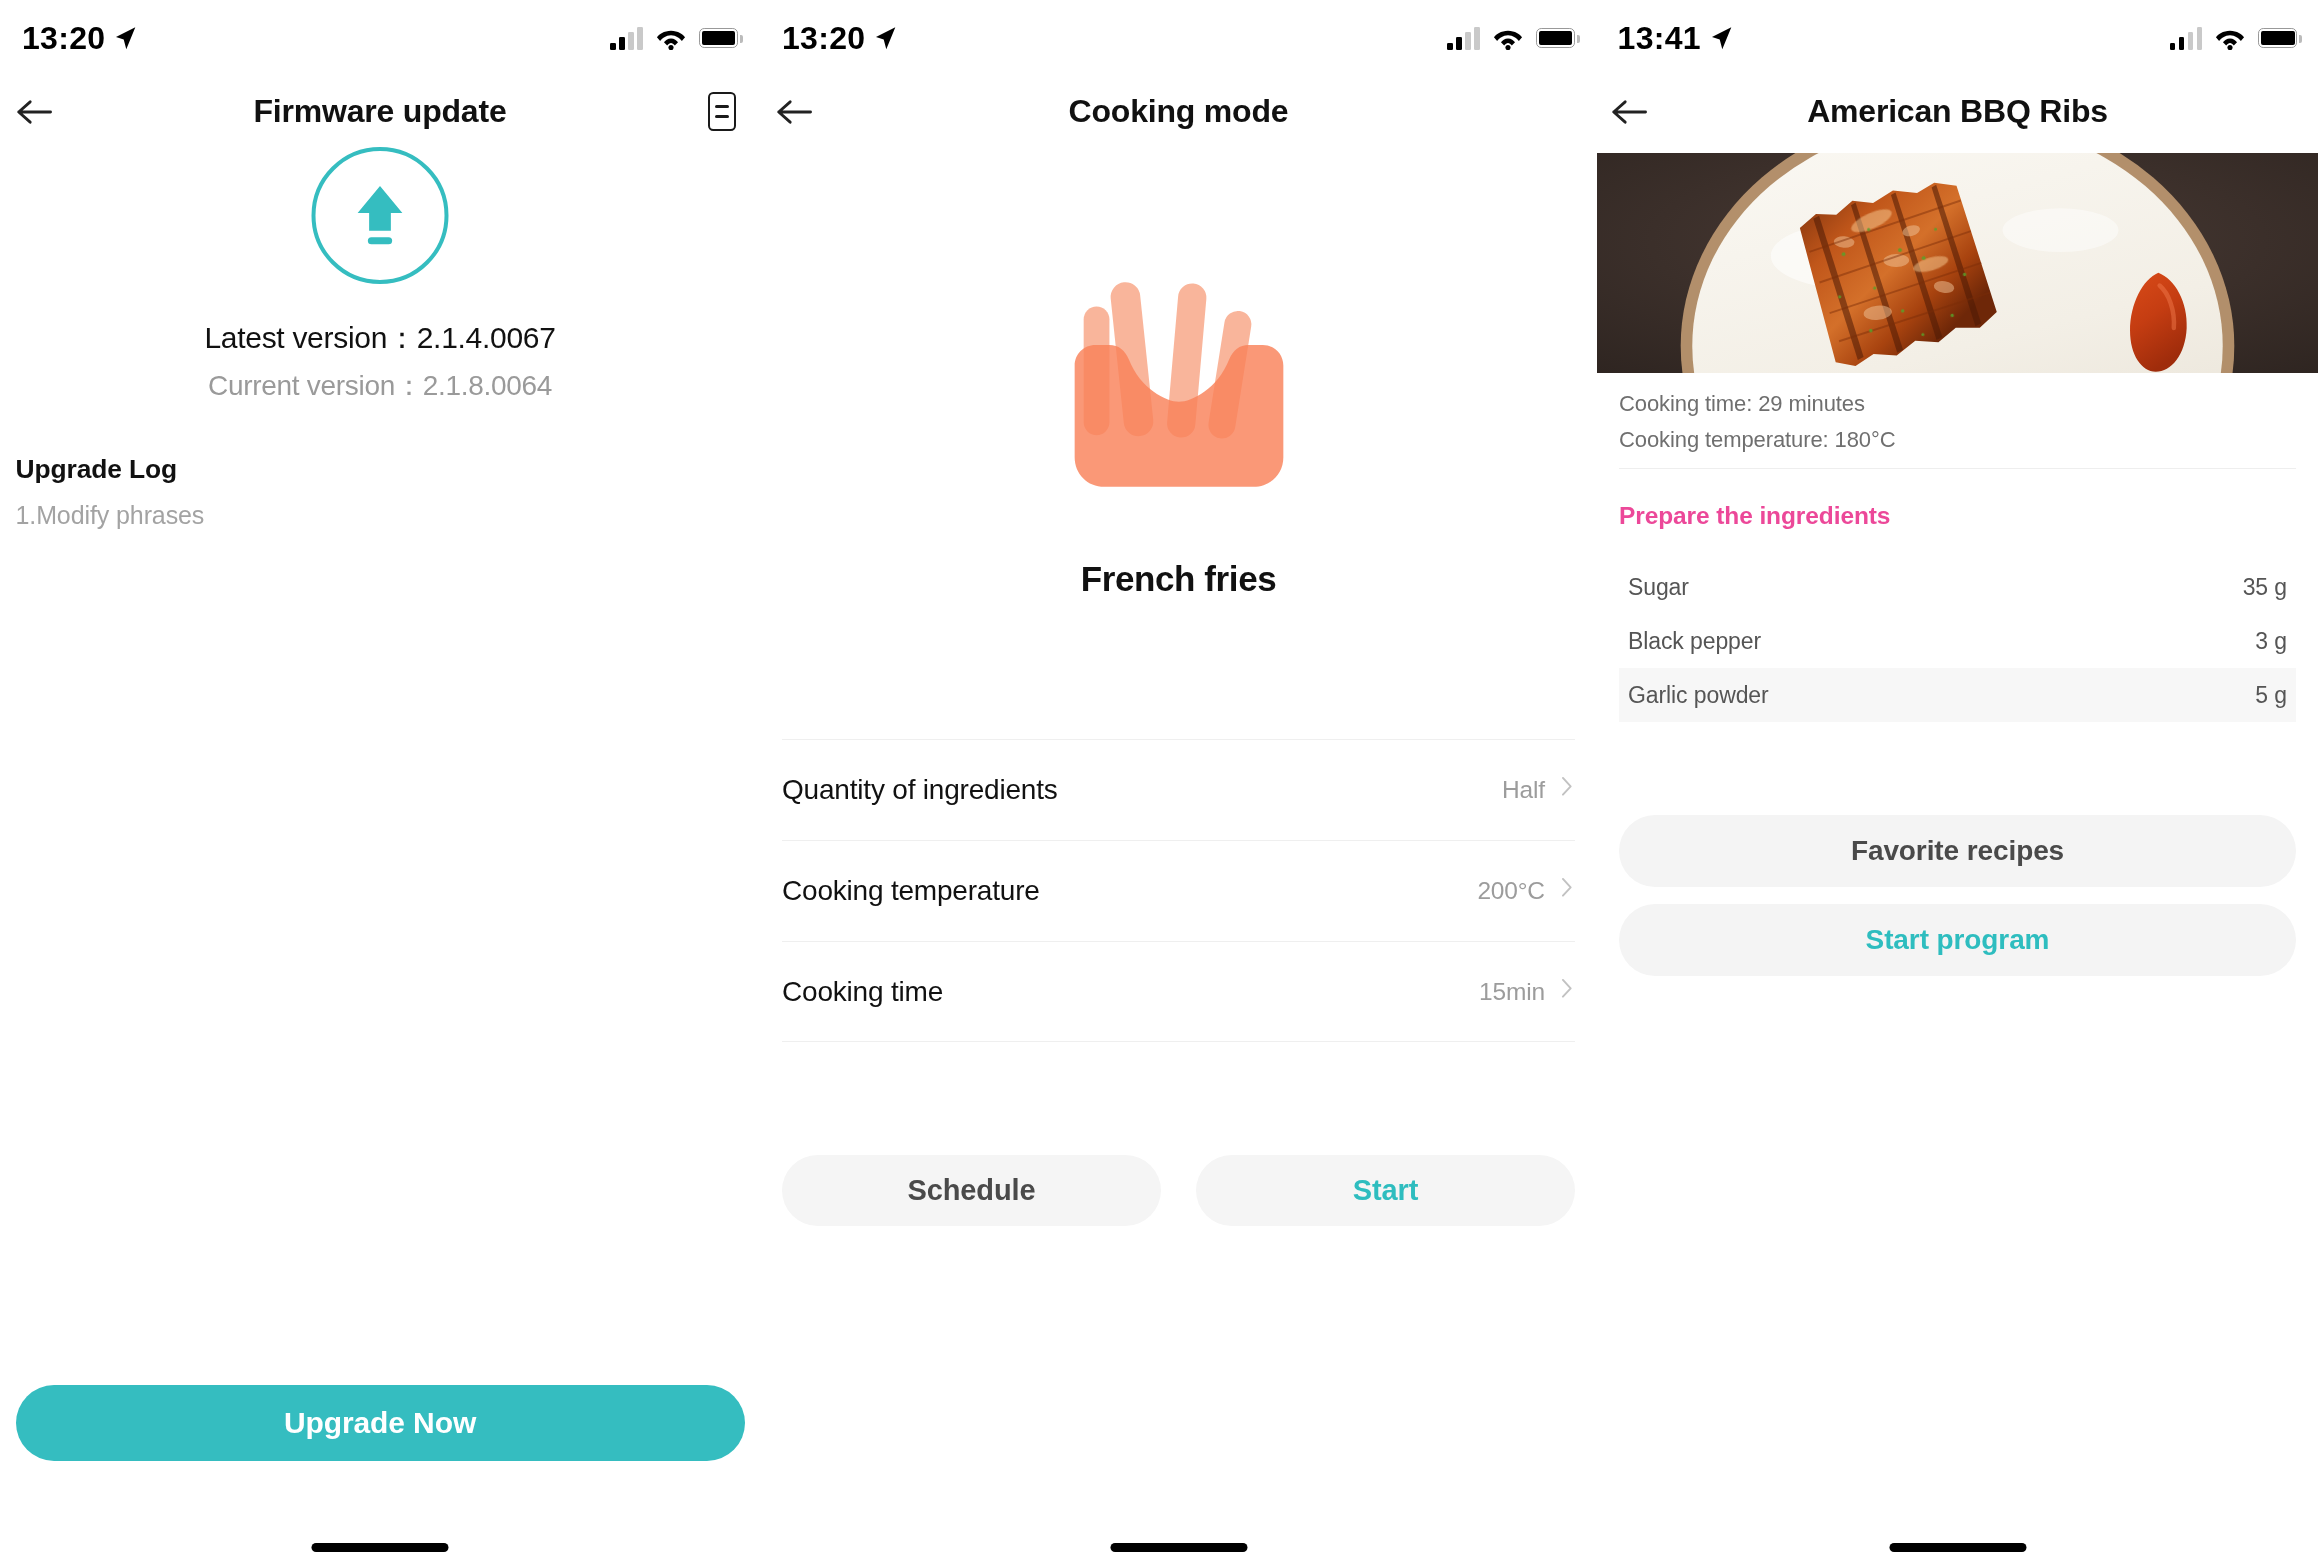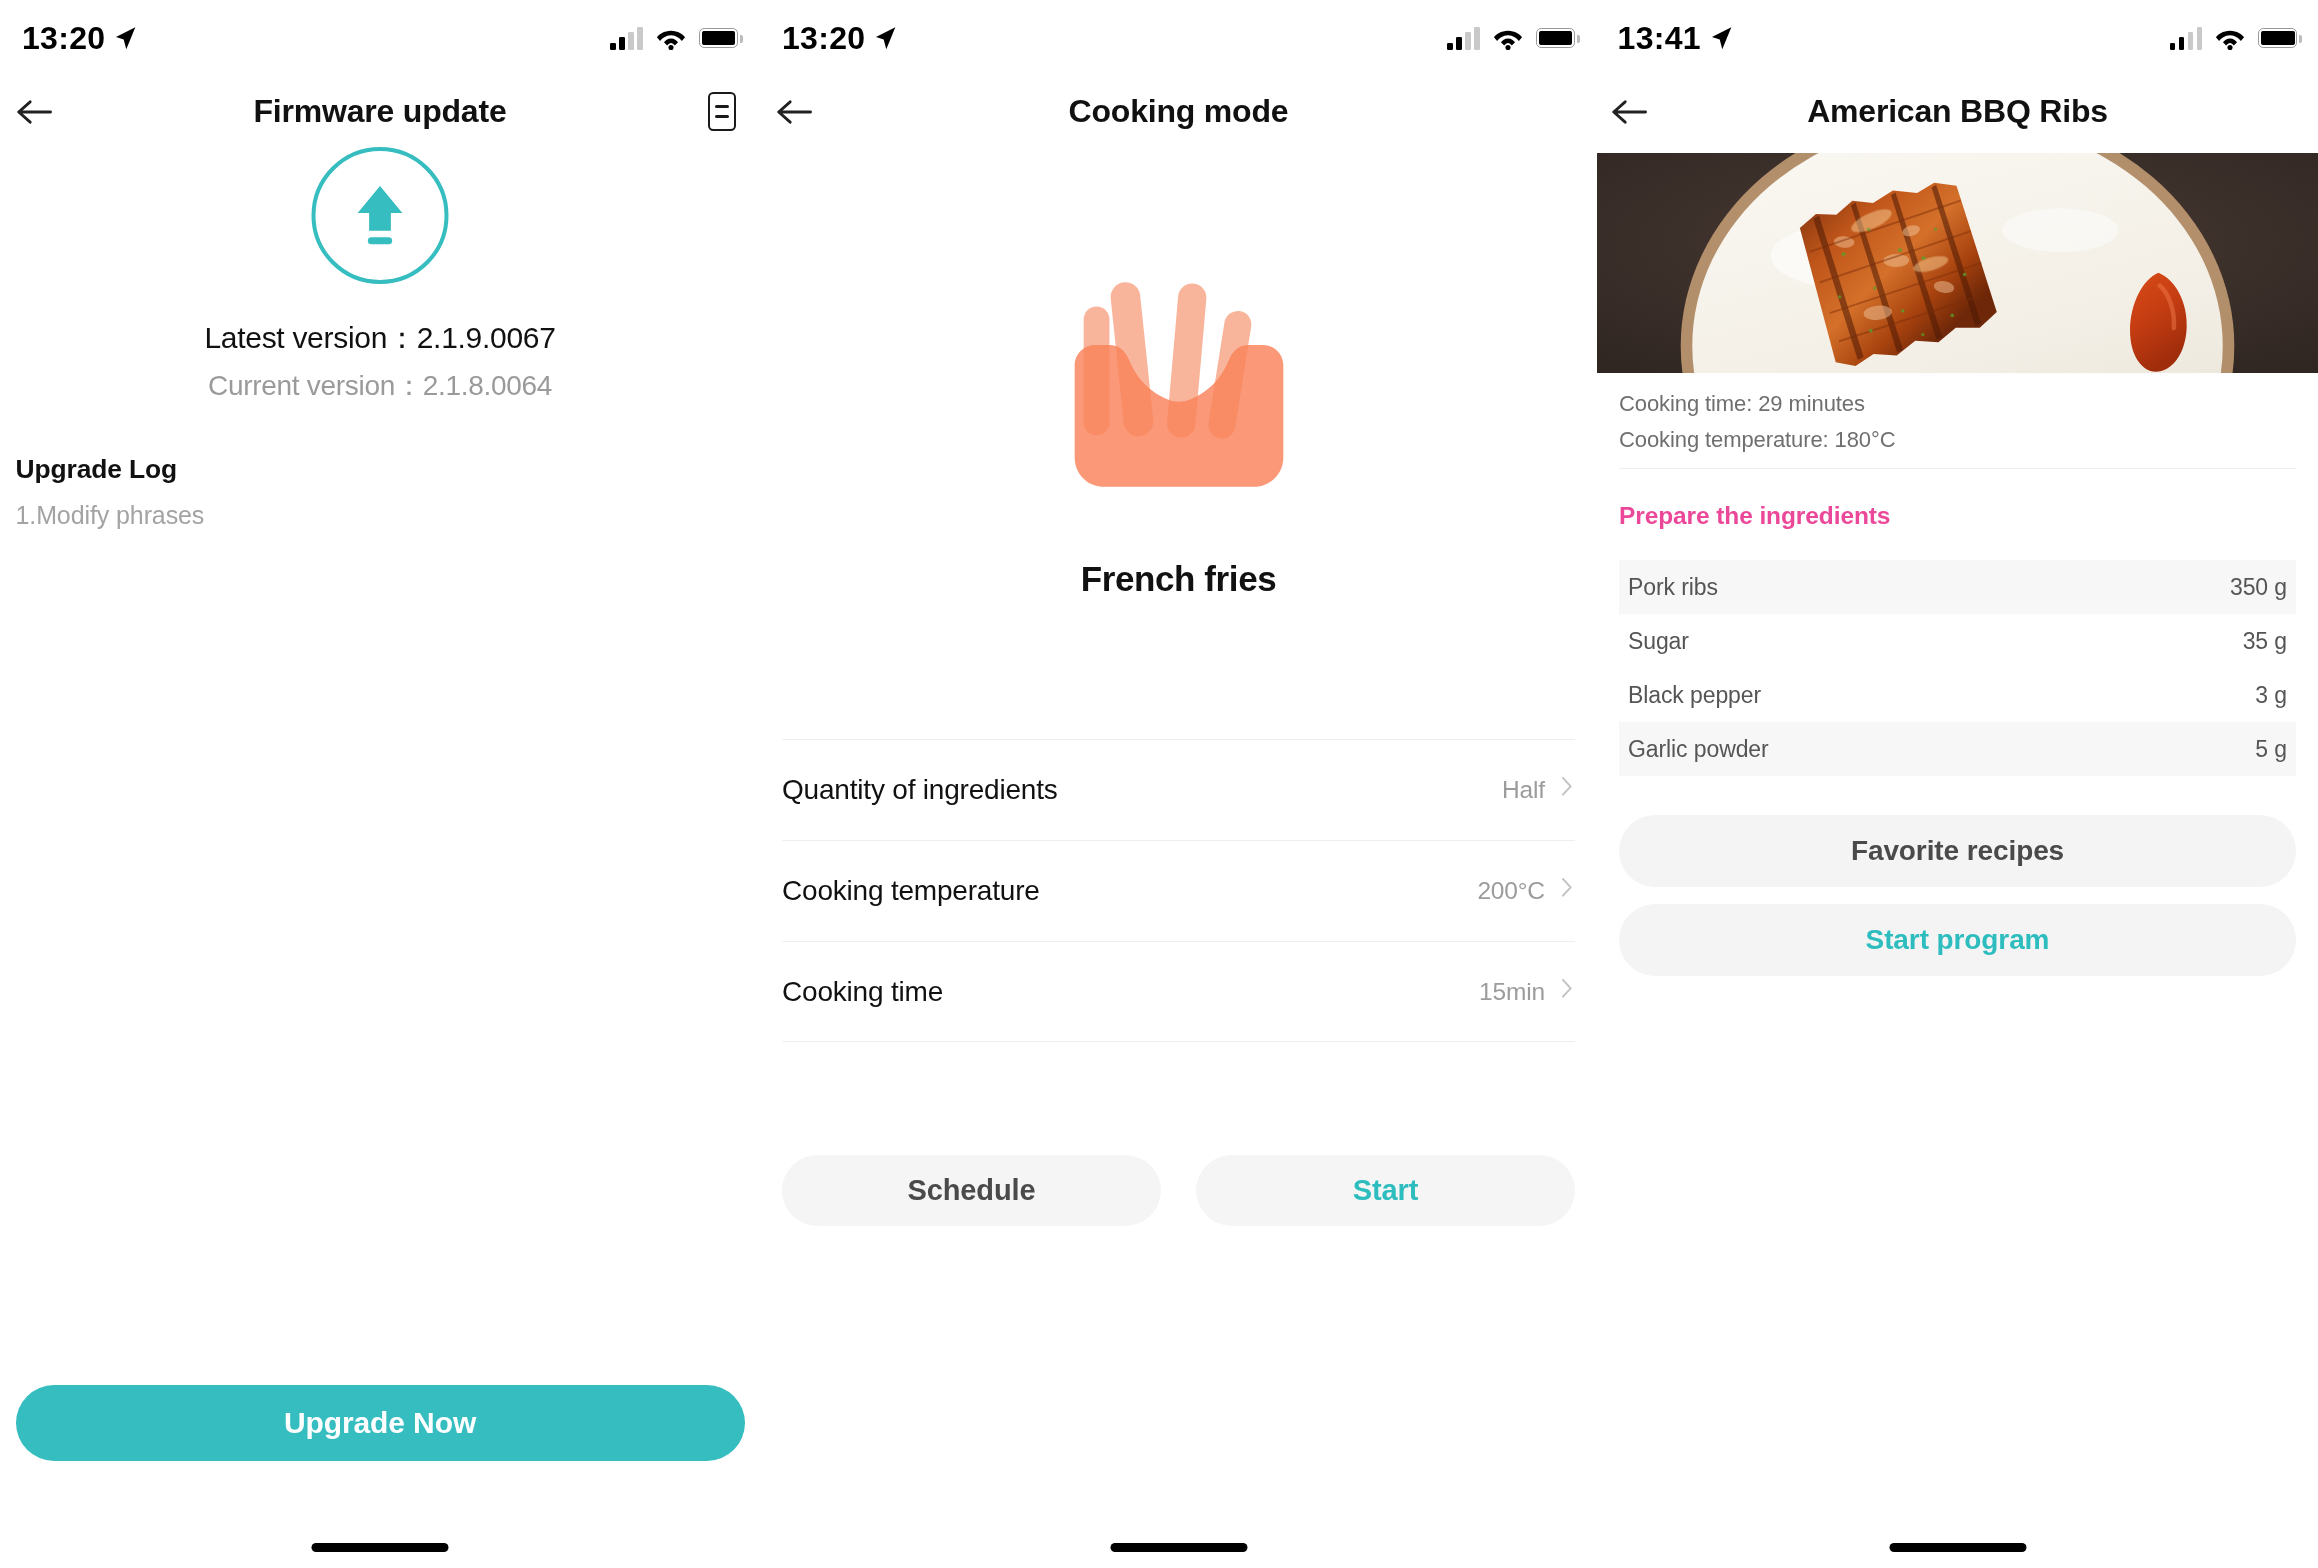--- a/index.html
+++ b/index.html
@@ -260,21 +260,21 @@
       <div class="upgrade-circle">
         <svg class="up-arrow" viewBox="0 0 86 104">
           <path d="M43 6 L78 48 L60 48 L60 76 L26 76 L26 48 L8 48 Z" fill="#35BDC0"></path>
           <rect x="24" y="86" width="38" height="11" rx="5.5" fill="#35BDC0"></rect>
         </svg>
       </div>
 
       <div class="ver-block">
         <div class="ver-row">
           <span class="ver-latest">Latest version：</span>
-          <span class="ver-latest v">2.1.9.0067</span>
+          <span class="ver-latest v">2.1.4.0067</span>
         </div>
         <div class="ver-row">
           <span class="ver-current">Current version：</span>
           <span class="ver-current v">2.1.8.0064</span>
         </div>
       </div>
 
       <div class="log-title">Upgrade Log</div>
       <div class="log-item">1.Modify phrases</div>
 
@@ -507,24 +507,20 @@
 
       <div class="recipe-meta">
         <div>Cooking time: 29 minutes</div>
         <div>Cooking temperature: 180°C</div>
       </div>
       <div class="meta-divider"></div>
 
       <div class="ing-title">Prepare the ingredients</div>
 
       <div class="ing-table">
-        <div class="ing-row alt">
-          <span>Pork ribs</span>
-          <span>350 g</span>
-        </div>
         <div class="ing-row">
           <span>Sugar</span>
           <span>35 g</span>
         </div>
         <div class="ing-row">
           <span>Black pepper</span>
           <span>3 g</span>
         </div>
         <div class="ing-row alt">
           <span>Garlic powder</span>

